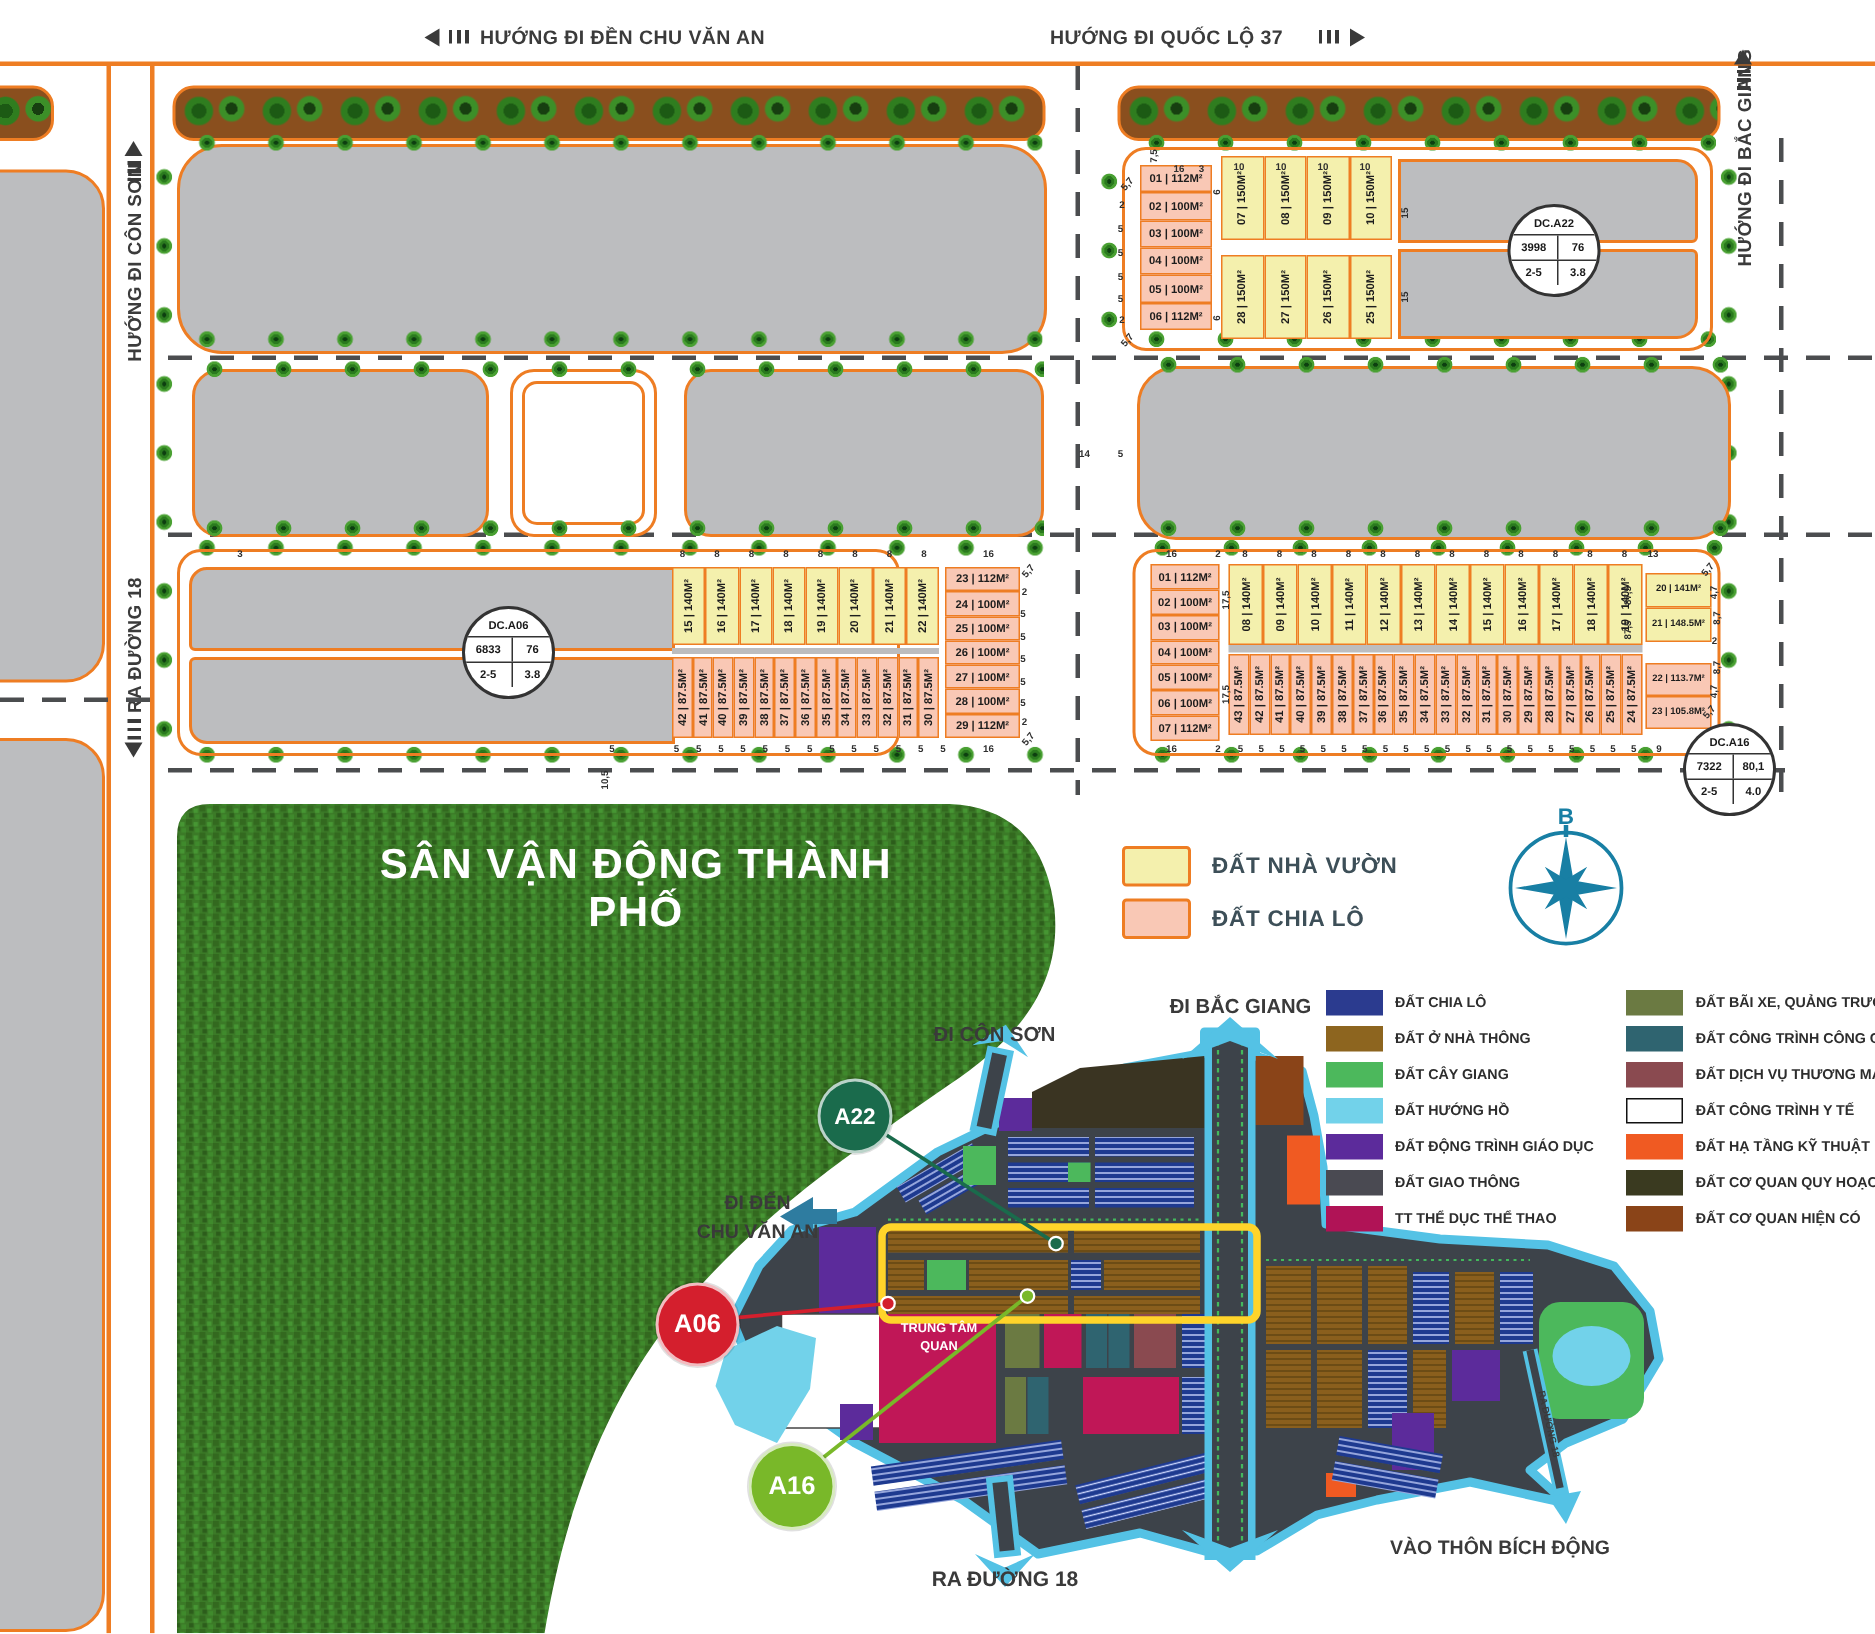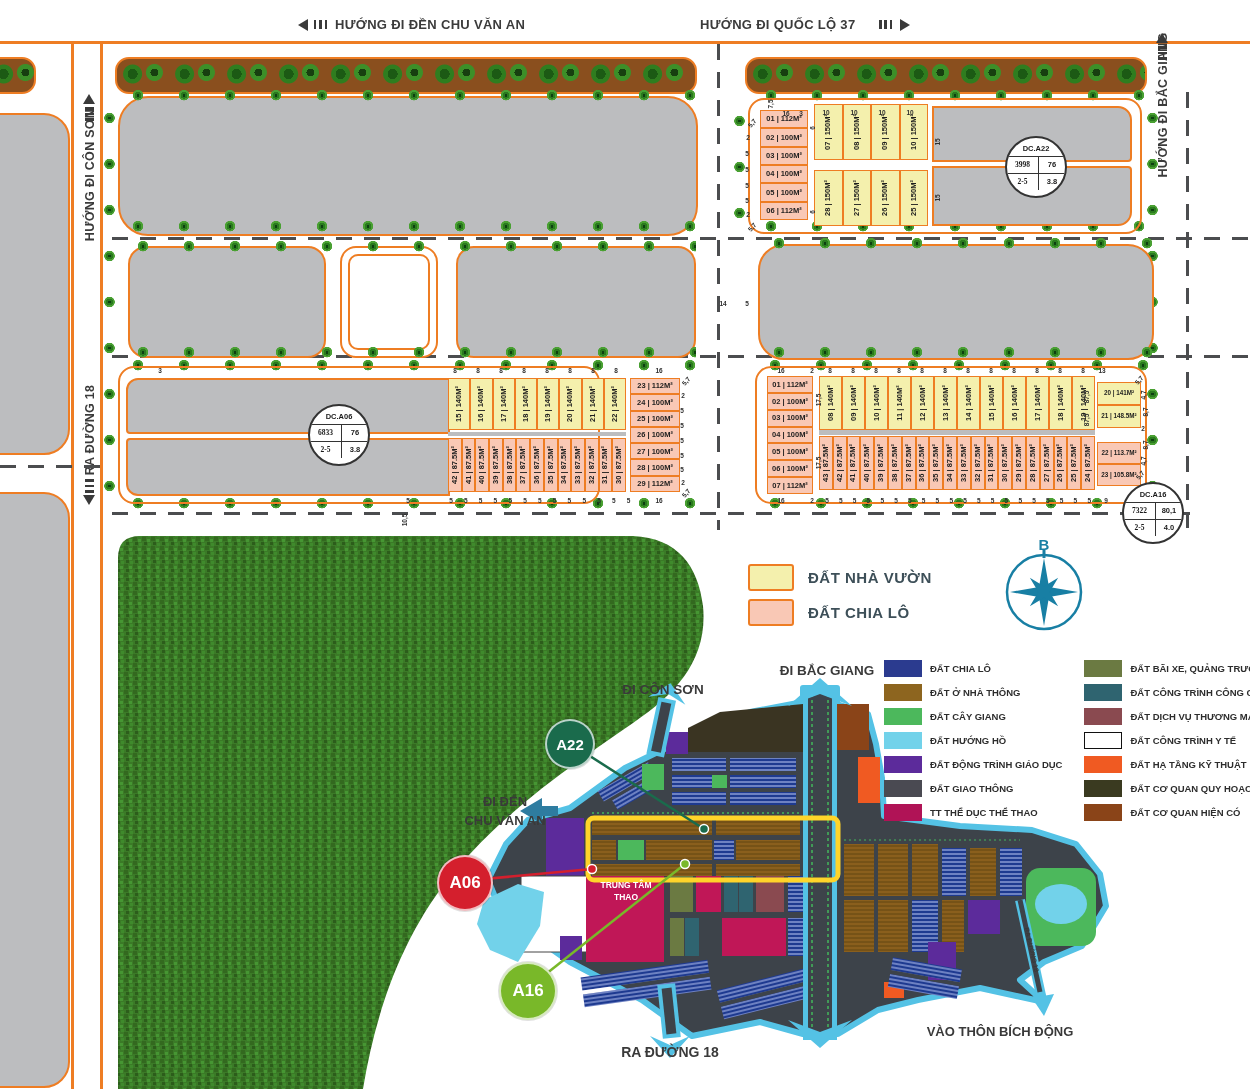--- a/index.html
+++ b/index.html
@@ -30,21 +30,21 @@
        font-weight:bold;font-size:7.5px;color:#1d1d1d;overflow:hidden;line-height:1;}
   .lot.pk{background:#f9c8b5;} .lot.yl{background:#f4f0ad;}
   .vlots .lot{position:relative;}
   .vlots .lot span{position:absolute;left:50%;top:50%;transform:translate(-50%,-50%) rotate(-90deg);white-space:nowrap;}
   .small-lots .lot{font-size:6.3px;}
   
   .dc{position:absolute;width:58px;height:58px;background:#fff;border:2px solid #333;border-radius:50%;
       overflow:hidden;font-weight:bold;color:#191919;text-align:center;z-index:4;}
   .dc-n{height:18px;line-height:22px;border-bottom:1.4px solid #333;font-size:7.5px;}
   .dc-row{display:grid;grid-template-columns:55% 45%;height:16px;line-height:16px;font-size:7.5px;}
-  .dc-row span:first-child{border-right:1.4px solid #333;font-family:Liberation Serif, serif;}
+  .dc-row span:first-child{border-right:1.4px solid #333;}
   .dc-row.b{border-top:1.4px solid #333;}
   
   .dirlabel{position:absolute;font-weight:bold;font-size:13px;letter-spacing:.3px;color:#3b3b3b;white-space:nowrap;display:flex;align-items:center;gap:6px;}
   .vtext{position:absolute;white-space:nowrap;font-weight:bold;font-size:12.5px;letter-spacing:.3px;color:#3b3b3b;transform:translate(-50%,-50%) rotate(-90deg);}
   .tri-l{width:0;height:0;border-top:6px solid transparent;border-bottom:6px solid transparent;border-right:10px solid #3a3a3a;}
   .tri-r{width:0;height:0;border-top:6px solid transparent;border-bottom:6px solid transparent;border-left:10px solid #3a3a3a;}
   .tri-u{width:0;height:0;border-left:6px solid transparent;border-right:6px solid transparent;border-bottom:10px solid #3a3a3a;}
   .tri-d{width:0;height:0;border-left:6px solid transparent;border-right:6px solid transparent;border-top:10px solid #3a3a3a;}
   .bars-h{width:15px;height:9px;background:repeating-linear-gradient(90deg,#3a3a3a 0 2.5px,transparent 2.5px 5.5px);}
   .bars-v{height:15px;width:9px;background:repeating-linear-gradient(0deg,#3a3a3a 0 2.5px,transparent 2.5px 5.5px);}
@@ -74,21 +74,21 @@
 </style>
 </head>
 <body>
 
 <div id="plan">
 
   <div class="oline" style="left:0;top:41px;width:1250px;height:3px;"></div>
   <div class="oline" style="left:71px;top:42px;width:2.5px;height:1047px;"></div>
   <div class="oline" style="left:100px;top:42px;width:2.5px;height:1047px;"></div>
 
-  <div class="dirlabel" style="left:298px;top:17px;text-align:right;">
+  <div class="dirlabel" style="left:283px;top:17px;text-align:right;">
     <span class="tri-l"></span>
     <span class="bars-h"></span>
     <span>HƯỚNG ĐI ĐỀN CHU VĂN AN</span>
   </div>
   <div class="dirlabel" style="left:700px;top:17px;">
     <span>HƯỚNG ĐI QUỐC LỘ 37</span>
     <span class="bars-h" style="margin-left:18px;"></span>
     <span class="tri-r"></span>
   </div>
 
@@ -430,20 +430,21 @@
       <pattern id="grassp" width="9" height="9" patternUnits="userSpaceOnUse">
         <rect width="9" height="9" fill="#3b7a27"></rect>
         <rect x="0" y="0" width="4" height="4" fill="#33691f"></rect>
         <rect x="5" y="2" width="3" height="3" fill="#469633"></rect>
         <rect x="2" y="5" width="3" height="3" fill="#2c5d1b"></rect>
         <rect x="6" y="6" width="3" height="3" fill="#3f8a2c"></rect>
       </pattern>
     </defs>
     <path d="M 52,8 L 545,8 C 590,10 610,38 615,78 C 620,130 590,165 545,195 C 480,240 420,280 365,345 C 320,400 290,470 275,561 L 30,561 L 30,30 Q 30,8 52,8 Z" fill="url(#grassp)"></path>
   </svg>
+  <div id="stadium-title">SÂN VẬN ĐỘNG THÀNH PHỐ</div>
 
   <div id="main-legend">
       <div class="ml-item">
         <div class="ml-sw" style="background: rgb(244, 240, 173);"></div>
         <div class="ml-lb">ĐẤT NHÀ VƯỜN</div>
       </div>
       <div class="ml-item">
         <div class="ml-sw" style="background: rgb(249, 200, 181);"></div>
         <div class="ml-lb">ĐẤT CHIA LÔ</div>
       </div>
@@ -588,21 +589,21 @@
   <div class="badge" style="left:437px;top:855px;width:52px;height:52px;background:#d41f2d;font-size:17px;">A06</div>
   <div class="badge" style="left:499px;top:962px;width:54px;height:54px;background:#79b829;font-size:17px;">A16</div>
 
   <div class="mlabel" style="left:598px;top:682px;width:130px;font-size:13.5px;">ĐI CÔN SƠN</div>
   <div class="mlabel" style="left:762px;top:663px;width:130px;font-size:13.5px;">ĐI BẮC GIANG</div>
   <div class="mlabel" style="left:450px;top:794px;width:110px;font-size:13px;">ĐI ĐẾN</div>
   <div class="mlabel" style="left:450px;top:813px;width:110px;font-size:13px;">CHU VĂN AN</div>
   <div class="mlabel" style="left:595px;top:1044px;width:150px;font-size:14px;">RA ĐƯỜNG 18</div>
   <div class="mlabel" style="left:925px;top:1024px;width:150px;font-size:13px;">VÀO THÔN BÍCH ĐỘNG</div>
   <div class="mlabel" style="left:588px;top:880px;width:76px;font-size:8.5px;color:#fff;">TRUNG TÂM</div>
-  <div class="mlabel" style="left:588px;top:892px;width:76px;font-size:8.5px;color:#fff;">THAO</div>
+  <div class="mlabel" style="left:588px;top:892px;width:76px;font-size:8.5px;color:#fff;">QUAN</div>
   <div class="mlabel" style="left:1000px;top:946px;width:64px;font-size:6.5px;transform:rotate(77deg);">RA ĐƯỜNG 18</div>
 
   <div id="mm-legend">
     <div class="mm-col" id="mleg-left">
         <div class="mm-item">
           <div class="mm-sw" style="background: rgb(43, 59, 143);"></div>
           <div class="mm-lb">ĐẤT CHIA LÔ</div>
         </div>
         <div class="mm-item">
           <div class="mm-sw" style="background: rgb(141, 101, 31);"></div>

